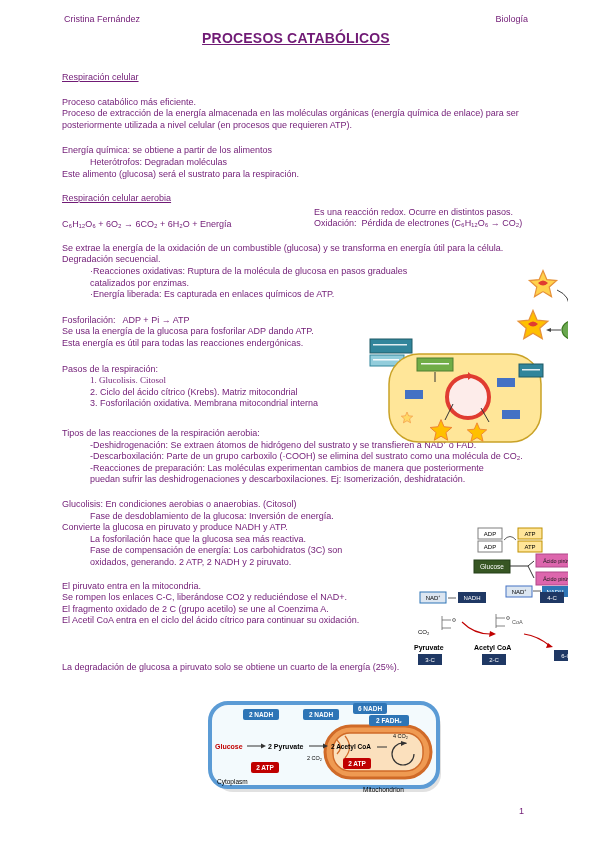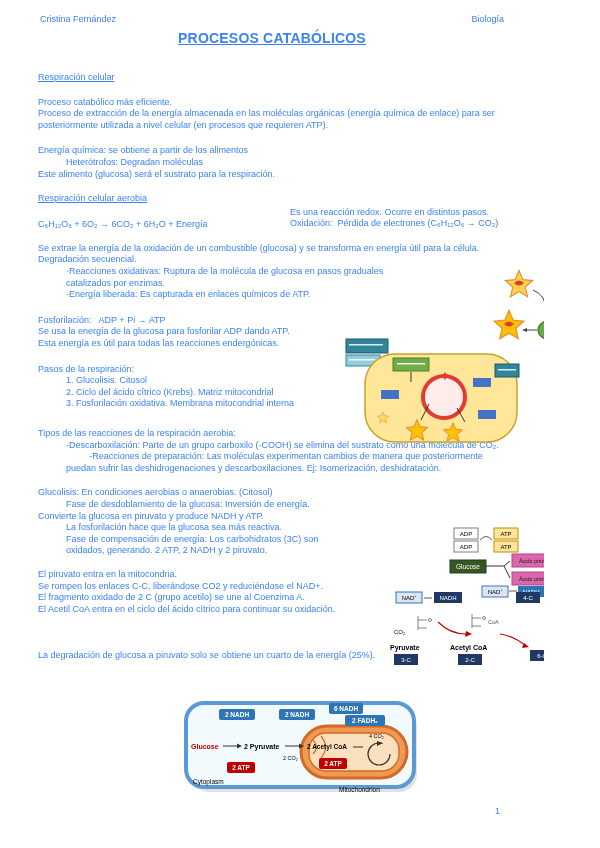--- a/index.html
+++ b/index.html
@@ -1,17 +1,17 @@
 <!DOCTYPE html>
 <html><head>
 <meta charset="utf-8">
 <style>
   * { margin:0; padding:0; box-sizing:border-box; }
   body { background:#ffffff; font-family:"Liberation Sans", sans-serif; }
-  .page { position:relative; width:544px; height:848px; background:#fff; overflow:hidden; color:#3b82f6; }
+  .page { position:relative; width:544px; height:848px; background:#fff; overflow:hidden; color:#701a75;margin-left:24px; }
   .header { display:flex; justify-content:space-between; padding:14px 40px 0 40px; font-size:9px; }
   .title { text-align:center; font-size:14px; font-weight:bold; text-decoration:underline; margin-top:6px; letter-spacing:.2px; }
   .content { padding:0 38px; font-size:9px; line-height:11.6px; }
   .sec-heading { text-decoration:underline; }
   .line { white-space:pre; }
   .eq-row { display:flex; }
   .eq { width:252px; padding-top:12.5px; white-space:pre; }
   .fig { position:absolute; }
   .page-number { position:absolute; right:44px; top:806px; font-size:9px; }
   svg text { font-family:"Liberation Sans", sans-serif; }
@@ -58,28 +58,29 @@
         <div class="line" style="padding-left: 28px;">·Energía liberada: Es capturada en enlaces químicos de ATP.</div>
       </div>
 
     <div style="margin-top:14px;">
         <div class="line" style="padding-left: 0px;">Fosforilación:   ADP + Pi → ATP</div>
         <div class="line" style="padding-left: 0px;">Se usa la energía de la glucosa para fosforilar ADP dando ATP.</div>
         <div class="line" style="padding-left: 0px;">Esta energía es útil para todas las reacciones endergónicas.</div>
       </div>
     <div style="margin-top:14px;">
         <div class="line" style="padding-left: 0px;">Pasos de la respiración:</div>
-        <div class="line" style="padding-left: 28px;">1. Glucolisis. Citosol</div>
+        <div class="line" style="padding-left: 28px; font-family: Liberation Serif, serif;">1. Glucolisis. Citosol</div>
         <div class="line" style="padding-left: 28px;">2. Ciclo del ácido cítrico (Krebs). Matriz mitocondrial</div>
         <div class="line" style="padding-left: 28px;">3. Fosforilación oxidativa. Membrana mitocondrial interna</div>
       </div>
     <div style="margin-top:18px;">
         <div class="line" style="padding-left: 0px;">Tipos de las reacciones de la respiración aerobia:</div>
+        <div class="line" style="padding-left: 28px;">-Deshidrogenación: Se extraen átomos de hidrógeno del sustrato y se transfieren a NAD⁺ o FAD.</div>
         <div class="line" style="padding-left: 28px;">-Descarboxilación: Parte de un grupo carboxilo (·COOH) se elimina del sustrato como una molécula de CO₂.</div>
-        <div class="line" style="padding-left: 28px; text-align: center;">-Reacciones de preparación: Las moléculas experimentan cambios de manera que posteriormente</div>
+        <div class="line" style="padding-left: 28px;">-Reacciones de preparación: Las moléculas experimentan cambios de manera que posteriormente</div>
         <div class="line" style="padding-left: 28px;">puedan sufrir las deshidrogenaciones y descarboxilaciones. Ej: Isomerización, deshidratación.</div>
       </div>
     <div style="margin-top:13px;">
         <div class="line" style="padding-left: 0px;">Glucolisis: En condiciones aerobias o anaerobias. (Citosol)</div>
         <div class="line" style="padding-left: 28px;">Fase de desdoblamiento de la glucosa: Inversión de energía.</div>
         <div class="line" style="padding-left: 0px;">Convierte la glucosa en piruvato y produce NADH y ATP.</div>
         <div class="line" style="padding-left: 28px;">La fosforilación hace que la glucosa sea más reactiva.</div>
         <div class="line" style="padding-left: 28px;">Fase de compensación de energía: Los carbohidratos (3C) son</div>
         <div class="line" style="padding-left: 28px;">oxidados, generando. 2 ATP, 2 NADH y 2 piruvato.</div>
       </div>

